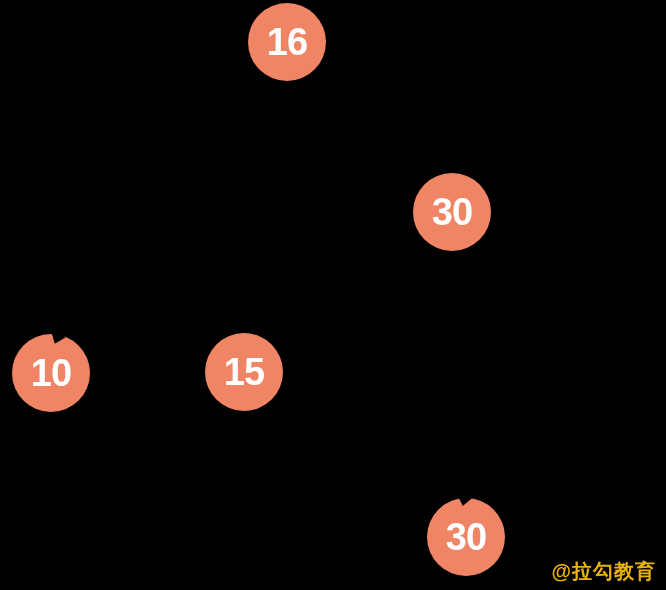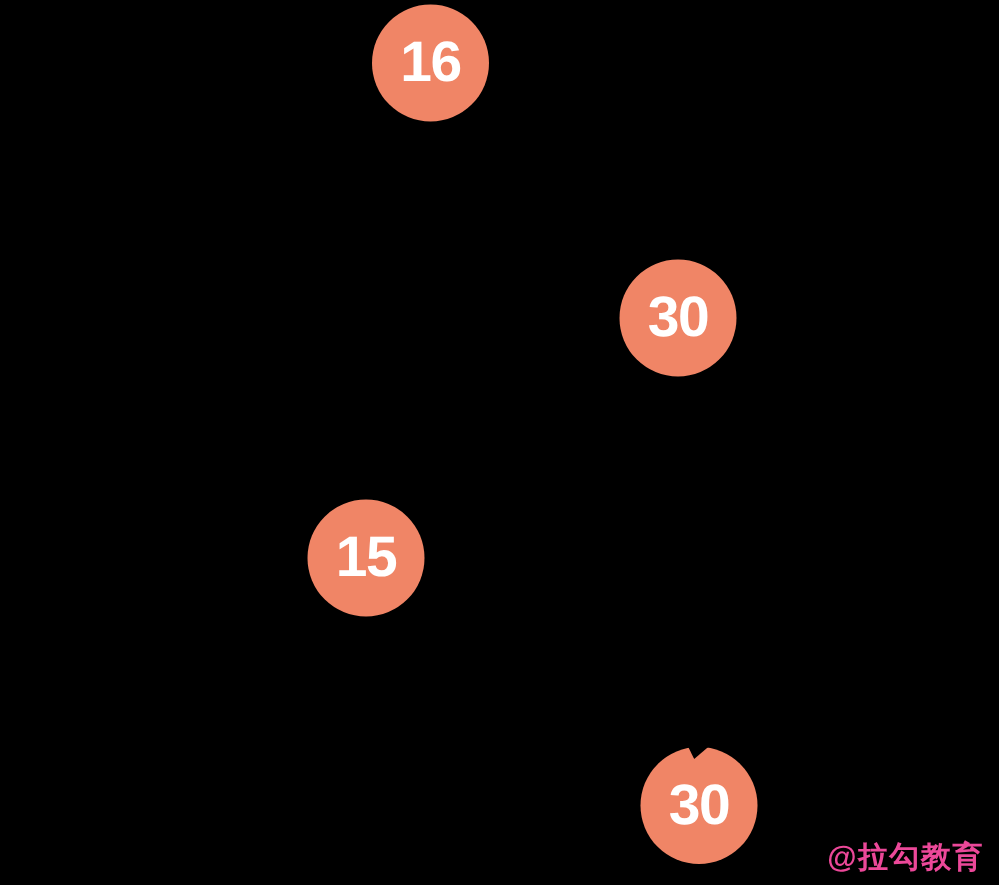--- a/index.html
+++ b/index.html
@@ -68,27 +68,31 @@
 
   <div class="node node-16" style="left: 248px; top: 3px;">
     <span>16</span>
   </div>
 
 
   <div class="node node-20" style="left: 413px; top: 173px;">
     <span>30</span>
   </div>
 
+  <div class="node node-10" style="left: 12px; top: 334px;">
+    <span class="notch"></span>
+    <span>10</span>
+  </div>
 
   <div class="node node-15" style="left: 205px; top: 333px; align-items: center;">
     <span>15</span>
   </div>
 
 
   <div class="node node-21" style="left: 427px; top: 498px;">
     <span class="notch"></span>
     <span>30</span>
   </div>
 
 
-  <div class="watermark" style="color: #ec4899;">@拉勾教育</div>
+  <div class="watermark" style="color: #eab308;">@拉勾教育</div>
 
 </div>
 
 </body></html>

